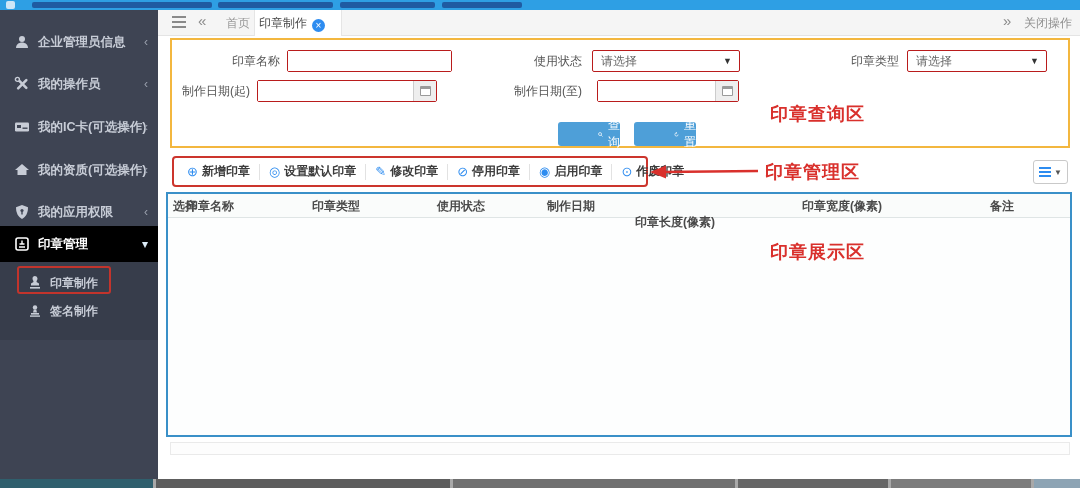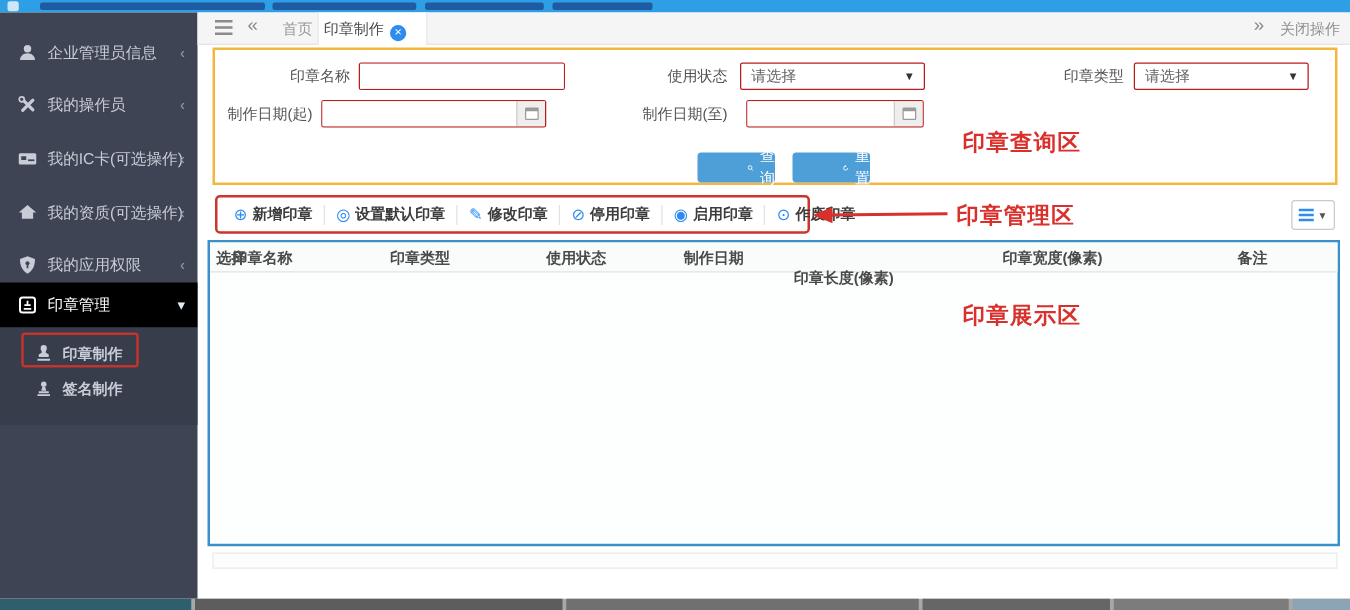--- a/index.html
+++ b/index.html
@@ -13,21 +13,21 @@
   .topbar .redact { position:absolute; top:2px; height:6px; background:#1c4f96; border-radius:2px; opacity:.85; }
   .r1 { left:32px;  width:180px; }
   .r2 { left:218px; width:115px; }
   .r3 { left:340px; width:95px; }
   .r4 { left:442px; width:80px; opacity:.6; }
 
   
   .sidebar { position:absolute; left:0; top:10px; width:158px; height:469px; background:#3e4453; color:#c7ccd6; }
   .side-item { position:absolute; left:0; width:158px; height:40px; display:flex; align-items:center; cursor:pointer; }
   .side-item .s-icon { width:18px; height:18px; margin-left:13px; display:flex; align-items:center; justify-content:center; flex:none; }
-  .side-item .s-label { margin-left:7px; font-size:12.5px; font-weight:normal; white-space:nowrap; }
+  .side-item .s-label { margin-left:7px; font-size:12.5px; font-weight:bold; white-space:nowrap; }
   .side-item .s-chevron { position:absolute; right:10px; font-size:12px; color:#9aa0ad; }
   .si0 { top:12px; } .si1 { top:54px; } .si2 { top:97px; } .si3 { top:140px; } .si4 { top:182px;text-align:center; }
   .side-active { top:216px; height:36px; background:#000000; color:#fff; }
   .side-active .s-chevron { color:#dcecf8; }
   .submenu { position:absolute; left:0; top:252px; width:158px; height:78px; background:#373d4b; }
   .sub-item { position:absolute; left:0; width:158px; height:26px; display:flex; align-items:center; cursor:pointer; color:#c7ccd6; }
   .sub-item .s-icon { width:15px; height:15px; margin-left:28px; flex:none; }
   .sub-item .s-label { margin-left:7px; font-size:12px; font-weight:bold; }
   .sub0 { top:8px; } .sub1 { top:36px; }
   .red-pick-box { position:absolute; left:17px; top:256px; width:94px; height:28px; border:2px solid #c2342c; border-radius:3px; pointer-events:none; }

